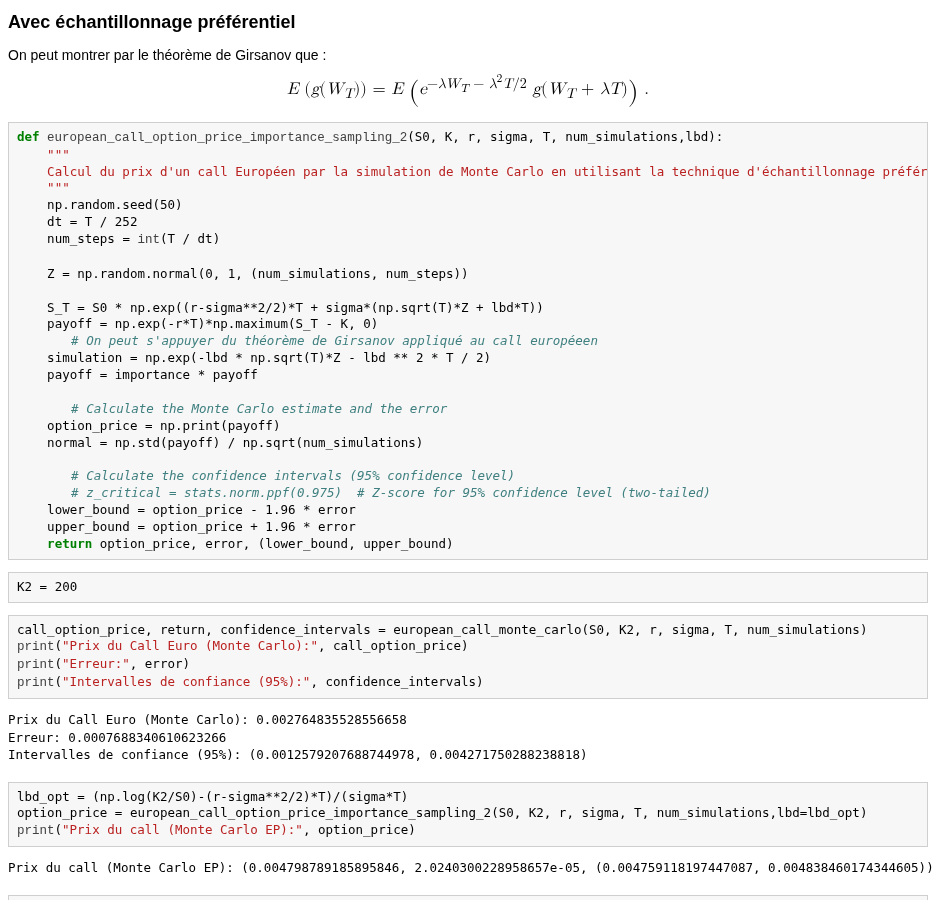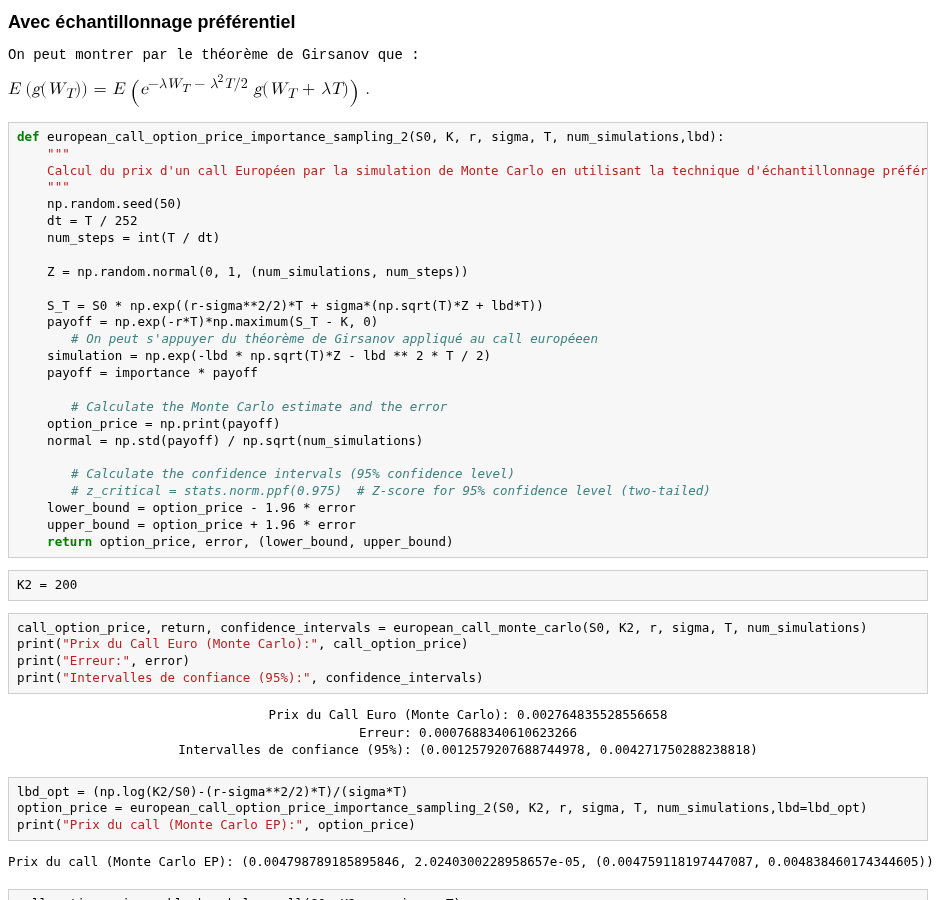--- a/index.html
+++ b/index.html
@@ -12,23 +12,23 @@
     background: #fff;
   }
   h2 {
     font-size: 18px;
     font-weight: bold;
     margin: 4px 0 14px 0;
   }
   p {
     margin: 0 0 8px 0;
     font-size: 14px;
-    font-family: Liberation Mono, monospace;
   }
   .math-block {
+    text-align: center;
     font-family: "Cambria Math", "STIX", "Latin Modern Math", serif;
     font-size: 17px;
     margin: 6px 0 14px 0;
   }
   .math-block .mi { font-style: italic; }
   .code-cell, .output-cell {
     border: 1px solid #cfcfcf;
     background: #f7f7f7;
     padding: 6px 8px;
     margin: 0 0 12px 0;
@@ -40,25 +40,24 @@
   }
   .output-plain {
     border: none;
     background: none;
     padding: 0 0 10px 0;
     margin: 0 0 8px 0;
     font-family: "Menlo","Consolas","DejaVu Sans Mono",monospace;
     font-size: 12.5px;
     line-height: 1.4;
     white-space: pre;
-    text-align: center;
   }
   
   .kw { color: #008000; font-weight: bold; }   
-  .fn { color: #000000; }                       
+  .fn { color: #404040; font-family: Liberation Mono, monospace; }                       
   .str { color: #ba2121; }                      
   .cmt { color: #408080; font-style: italic; margin-left: 24px; }                       
 </style>
 </head>
 <body>
 
 <h2>Avec échantillonnage préférentiel</h2>
 
 <p>On peut montrer par le théorème de Girsanov que :</p>
 

